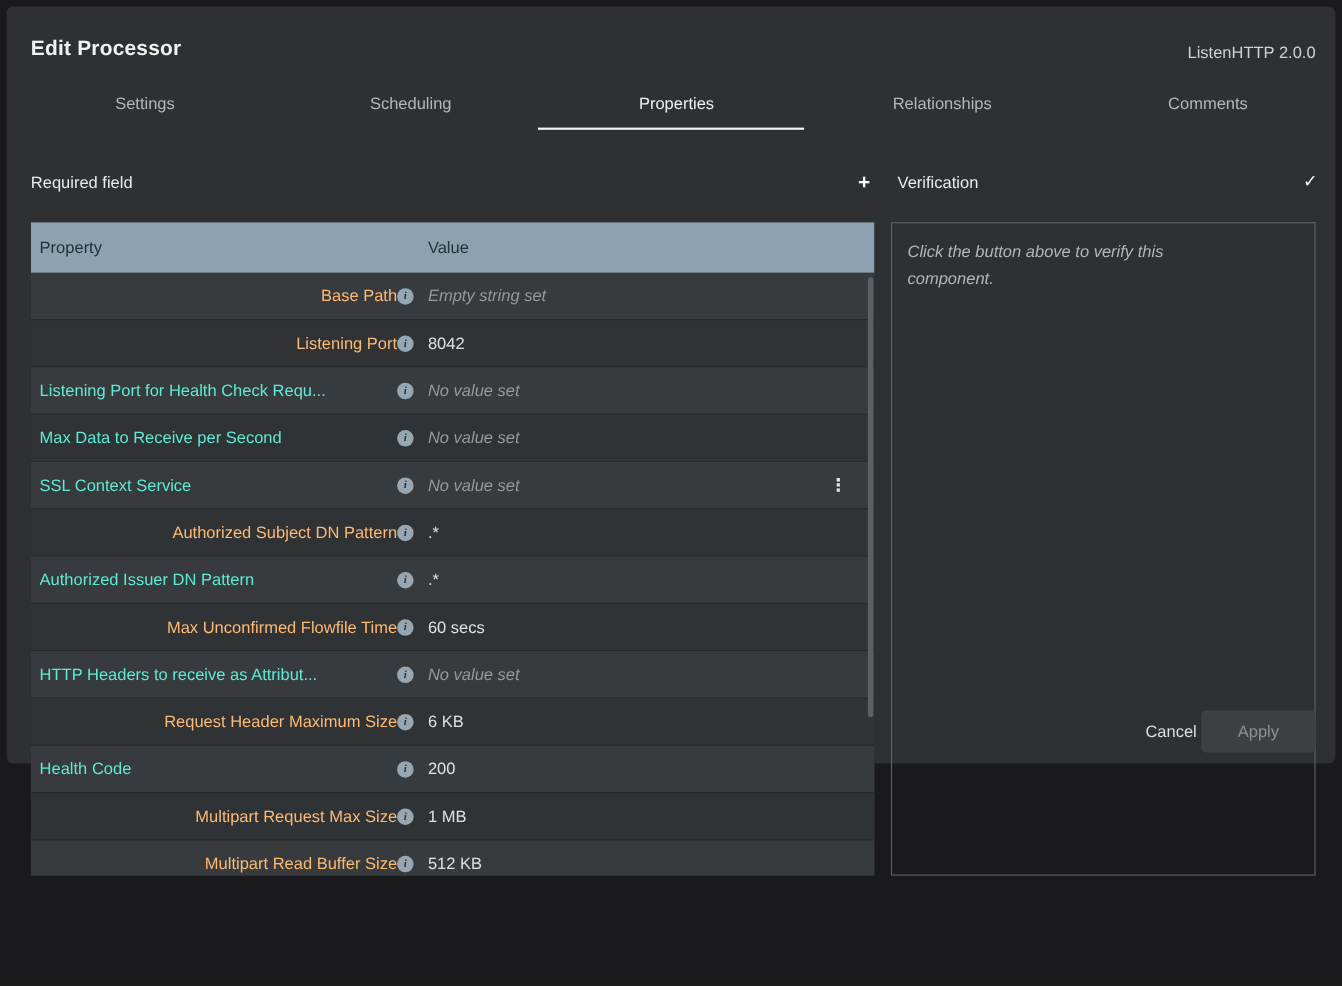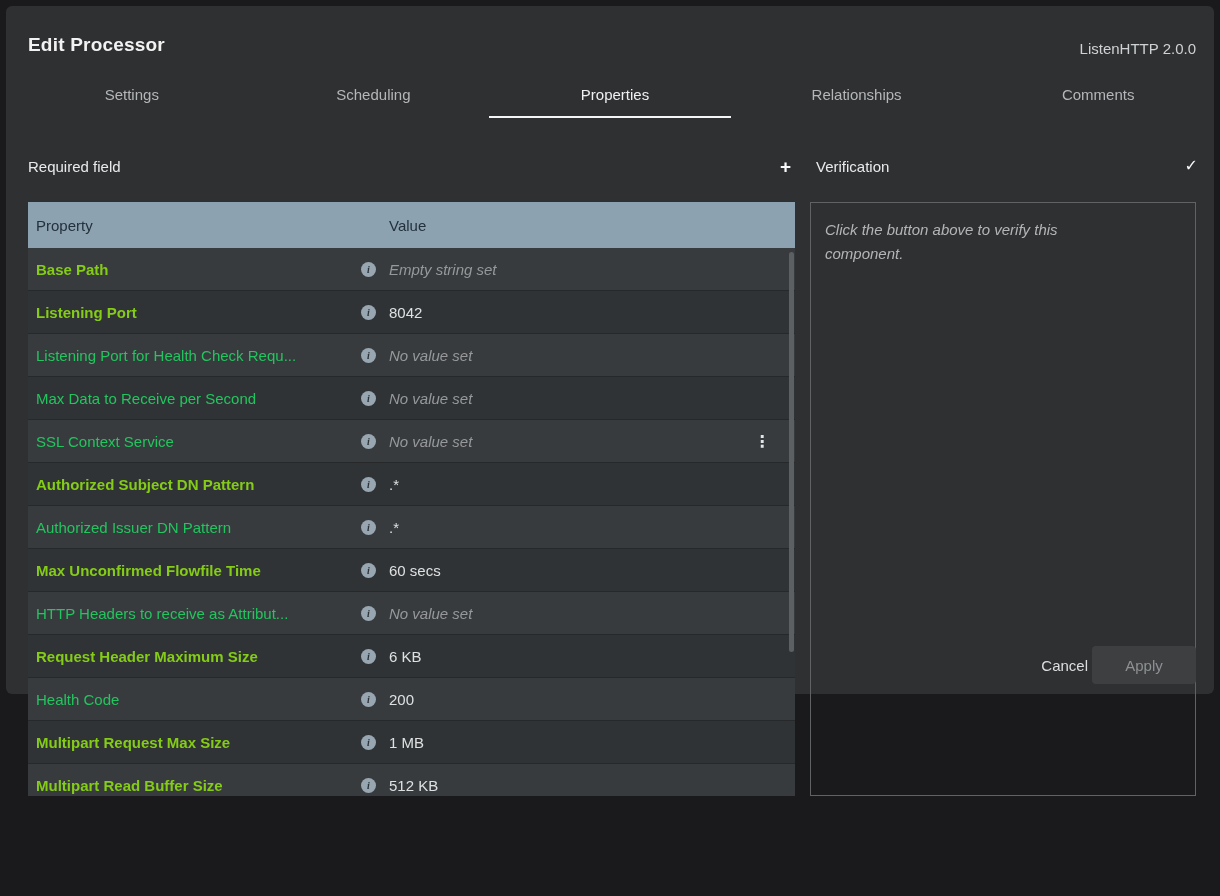--- a/index.html
+++ b/index.html
@@ -24,22 +24,22 @@
   .check{font-size:16px;}
   .table{position:absolute;left:22px;top:196px;width:767px;height:594px;overflow:hidden;background:var(--row_even);}
   .thead{display:flex;align-items:center;height:46px;background:var(--table_header_bg);color:var(--table_header_text);
     font-size:15px;padding:0 8px;box-sizing:border-box;}
   .thead .c1{width:353px;}
   .thead .c2{flex:1;}
   .prow{display:flex;align-items:center;height:43px;padding:0 8px;box-sizing:border-box;
     border-bottom:1px solid #26282a;position:relative;font-size:15px;}
   .prow.odd{background:var(--row_odd);}
   .prow.even{background:var(--row_even);}
-  .prop{width:325px;color:#22c55e;white-space:nowrap;overflow:hidden;}
-  .prop.bold{font-weight:700;color:#84cc16;}
+  .prop{width:325px;color:#5eead4;white-space:nowrap;overflow:hidden;}
+  .prop.bold{font-weight:400;color:#fdba74;text-align:right;}
   .info{width:15px;height:15px;margin-right:13px;border-radius:50%;background:#97a6b0;color:#2b3338;
     font-size:10px;font-weight:700;font-style:italic;font-family:"Liberation Serif",serif;
     display:flex;align-items:center;justify-content:center;flex:0 0 15px;cursor:pointer;}
   .val{flex:1;color:#dee0e1;white-space:nowrap;overflow:hidden;}
   .val.unset,.val.empty{color:#96989a;font-style:italic;}
   .dots{position:absolute;right:26px;top:50%;transform:translateY(-50%);color:#e3e5e6;font-size:16px;
     font-weight:700;cursor:pointer;letter-spacing:-1px;}
   .scroll-thumb{position:absolute;right:1px;top:50px;width:5px;height:400px;background:#5c6063;border-radius:3px;}
   .vpanel{position:absolute;left:804px;top:196px;width:386px;height:594px;border:1px solid #606263;
     box-sizing:border-box;}

